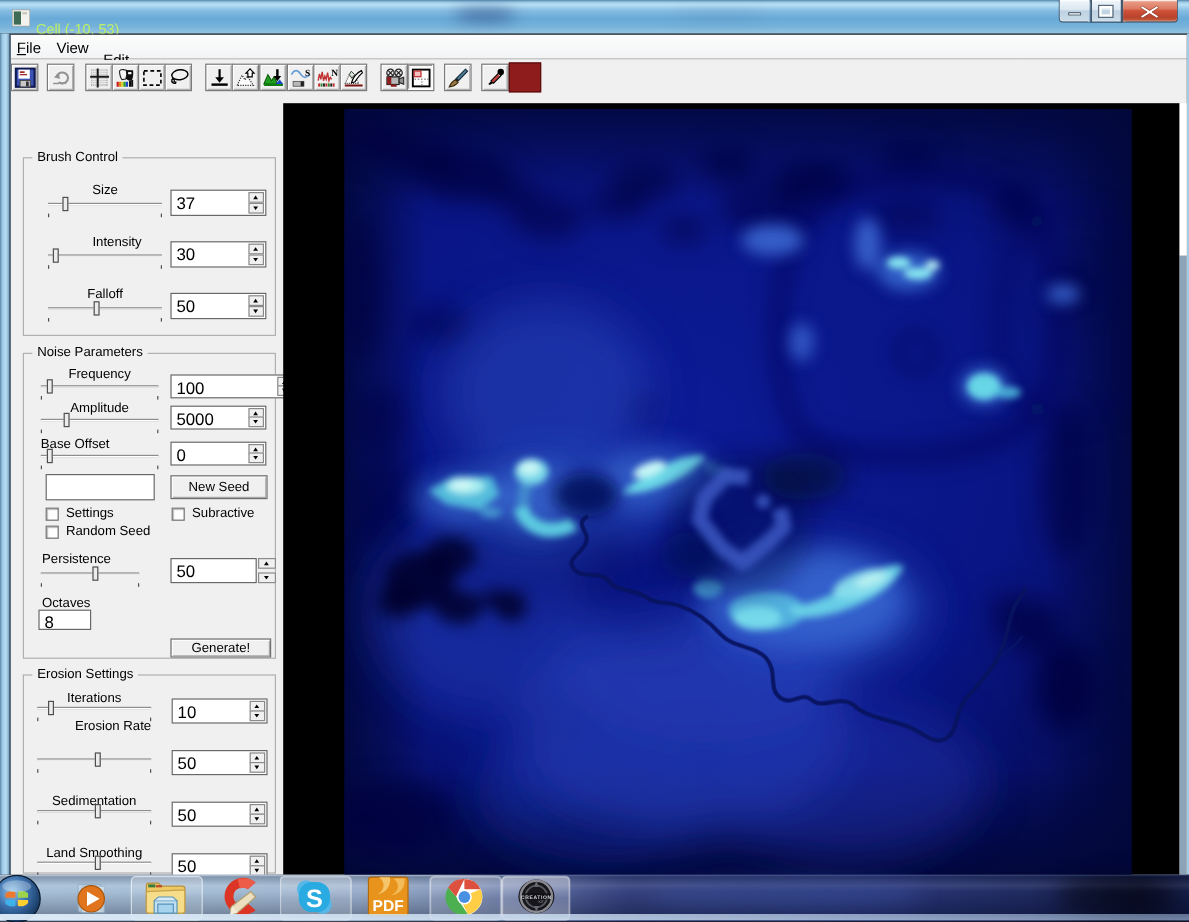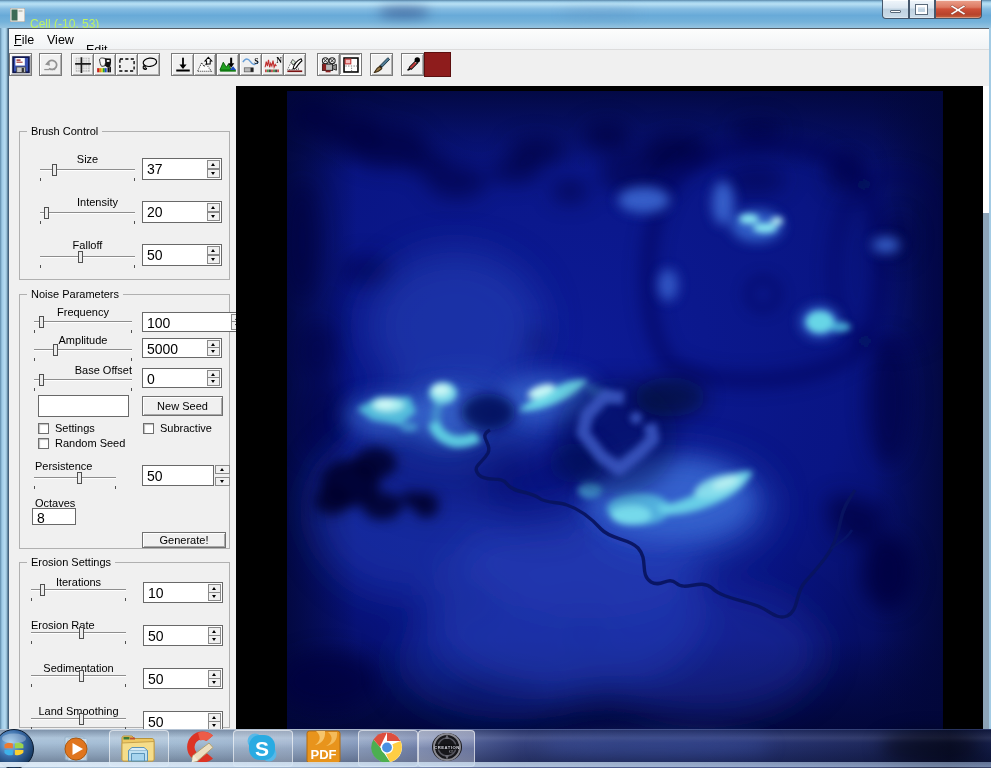--- a/index.html
+++ b/index.html
@@ -255,21 +255,21 @@
         </div>
       </div>
     <div class="abs lbl" style="left:41px;top:146px;width:95px;text-align:center">Intensity</div>
     <div class="abs slider" style="left:31px;top:158px;width:95px;height:16px">
         <div class="groove"></div>
         <div class="thumb" style="left:4%"></div>
         <div class="tick" style="left:0"></div>
         <div class="tick" style="right:0"></div>
       </div>
     <div class="abs spin" style="left:133px;top:151px;width:80px;height:22px">
-        <div class="val">20</div>
+        <div class="val">30</div>
         <div class="spinbtns">
           <div class="sb up">
             <div class="tri-u"></div>
           </div>
           <div class="sb dn">
             <div class="tri-d"></div>
           </div>
         </div>
       </div>
     <div class="abs lbl" style="left:31px;top:189px;width:95px;text-align:center">Falloff</div>
@@ -322,21 +322,21 @@
         <div class="val">5000</div>
         <div class="spinbtns">
           <div class="sb up">
             <div class="tri-u"></div>
           </div>
           <div class="sb dn">
             <div class="tri-d"></div>
           </div>
         </div>
       </div>
-    <div class="abs lbl" style="left:25px;top:314px;width:98px;text-align:right">Base Offset</div>
+    <div class="abs lbl" style="left:25px;top:314px;width:98px;text-align:left">Base Offset</div>
     <div class="abs slider" style="left:25px;top:325px;width:98px;height:16px">
         <div class="groove"></div>
         <div class="thumb" style="left:5%"></div>
         <div class="tick" style="left:0"></div>
         <div class="tick" style="right:0"></div>
       </div>
     <div class="abs spin" style="left:133px;top:318px;width:80px;height:20px">
         <div class="val">0</div>
         <div class="spinbtns">
           <div class="sb up">
@@ -390,21 +390,21 @@
         <div class="val">10</div>
         <div class="spinbtns">
           <div class="sb up">
             <div class="tri-u"></div>
           </div>
           <div class="sb dn">
             <div class="tri-d"></div>
           </div>
         </div>
       </div>
-    <div class="abs lbl" style="left:22px;top:569px;width:95px;text-align:left">Erosion Rate</div>
+    <div class="abs lbl" style="left:22px;top:549px;width:95px;text-align:right">Erosion Rate</div>
     <div class="abs slider" style="left:22px;top:578px;width:95px;height:16px">
         <div class="groove"></div>
         <div class="thumb" style="left:51%"></div>
         <div class="tick" style="left:0"></div>
         <div class="tick" style="right:0"></div>
       </div>
     <div class="abs spin" style="left:134px;top:575px;width:80px;height:21px">
         <div class="val">50</div>
         <div class="spinbtns">
           <div class="sb up">

